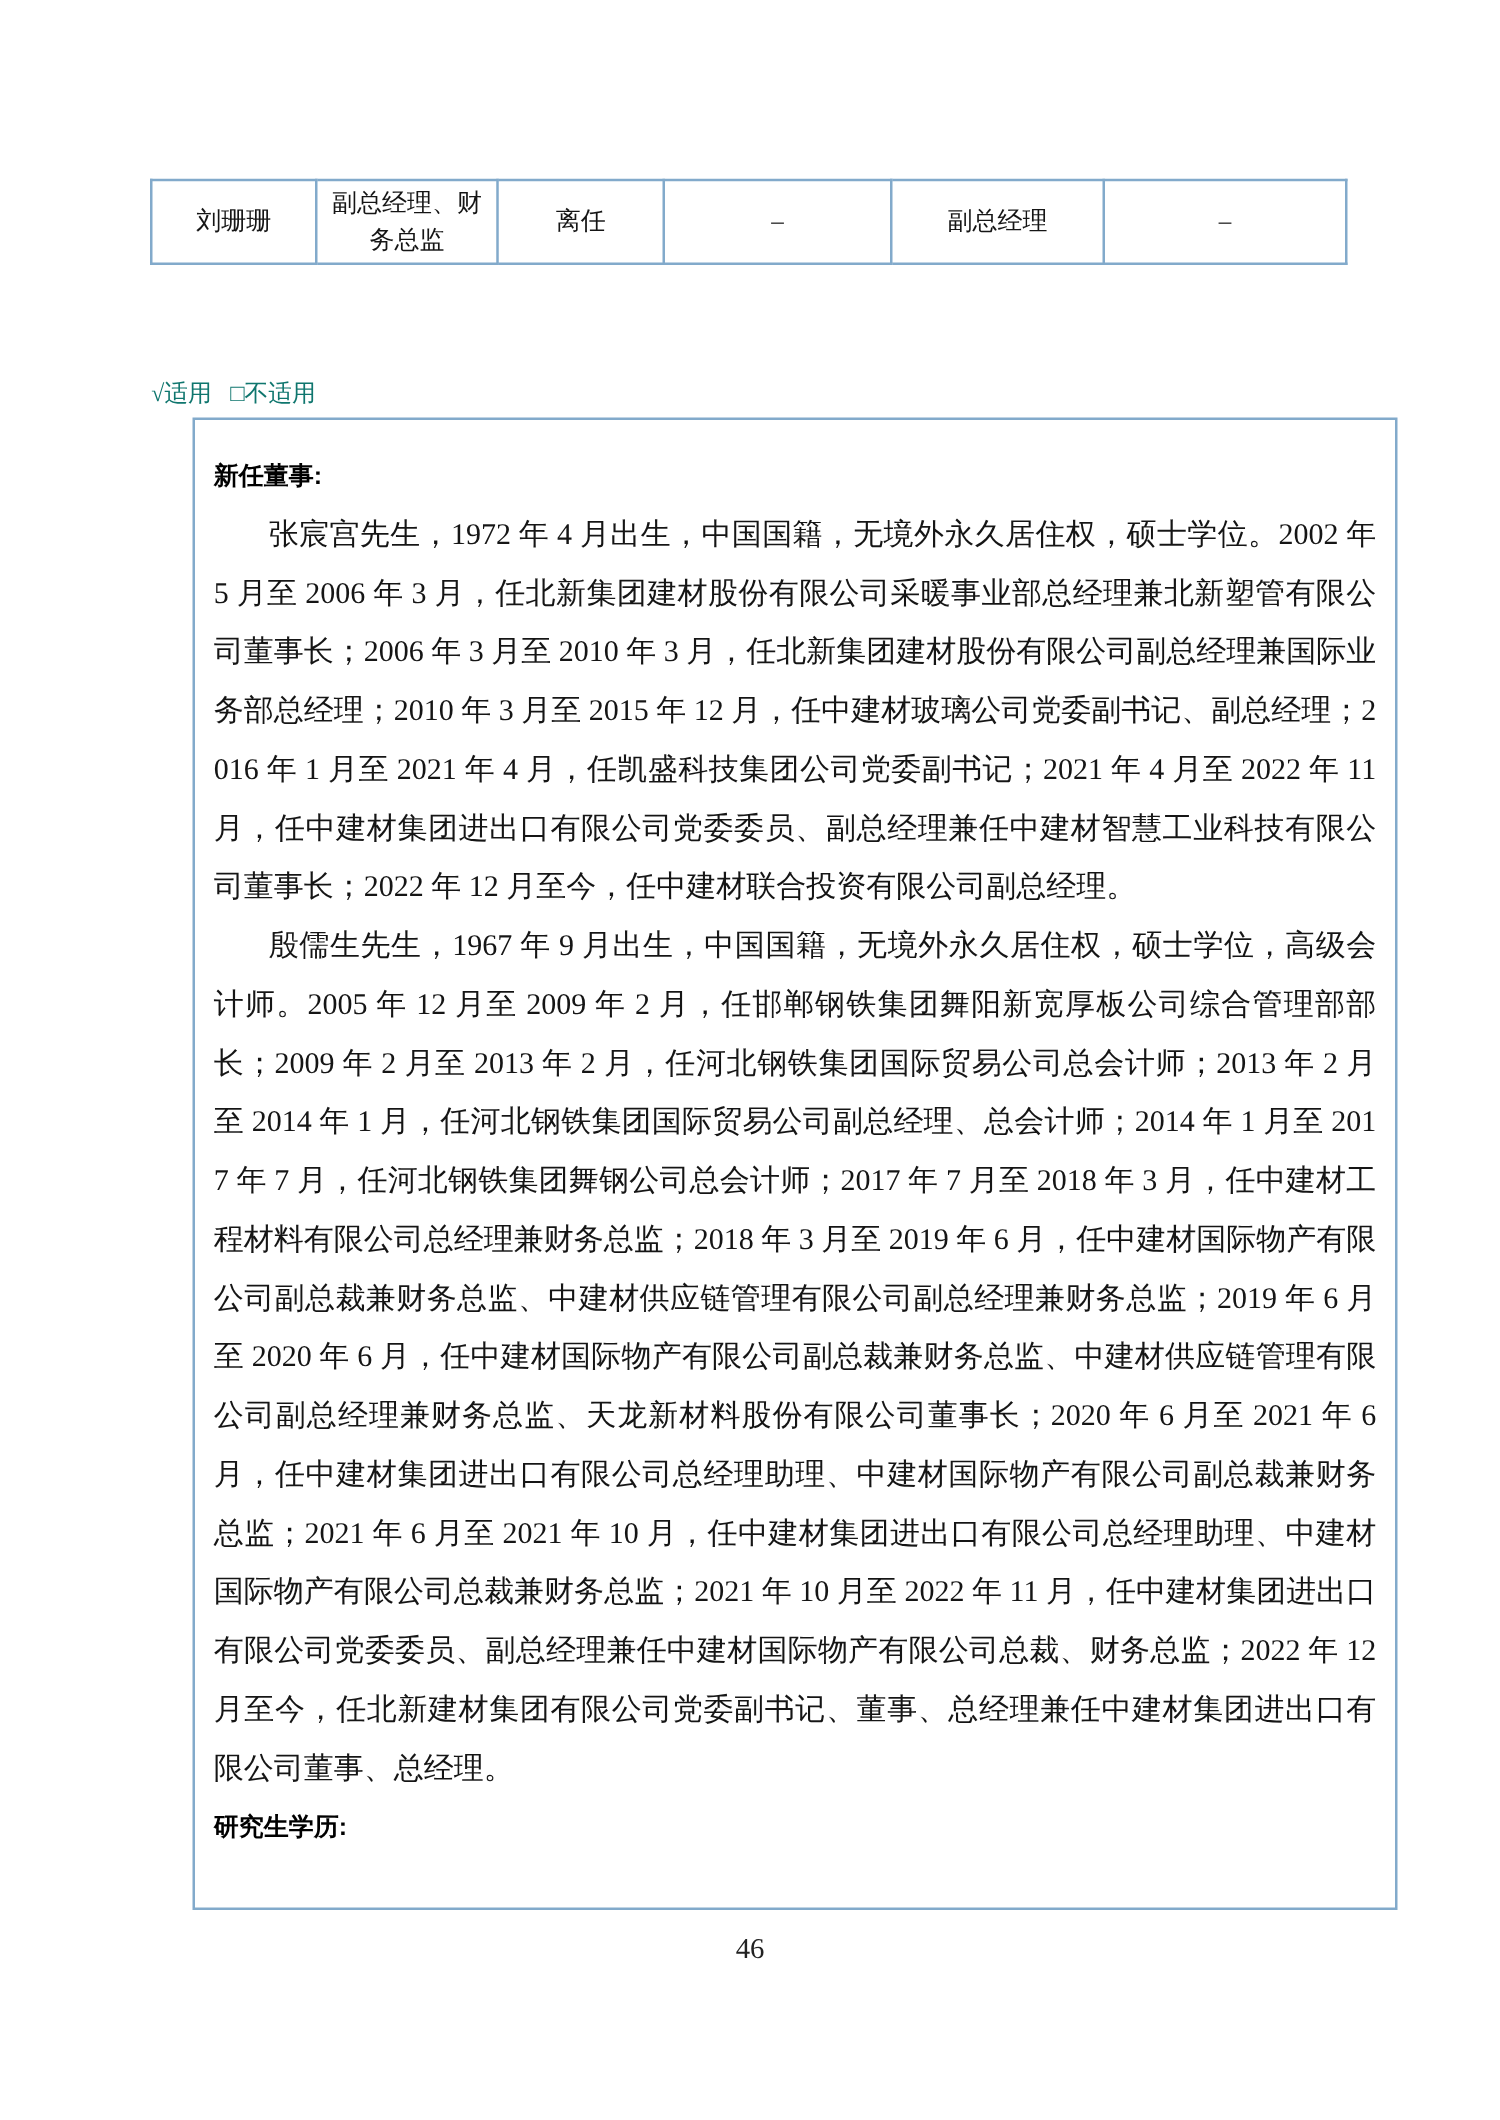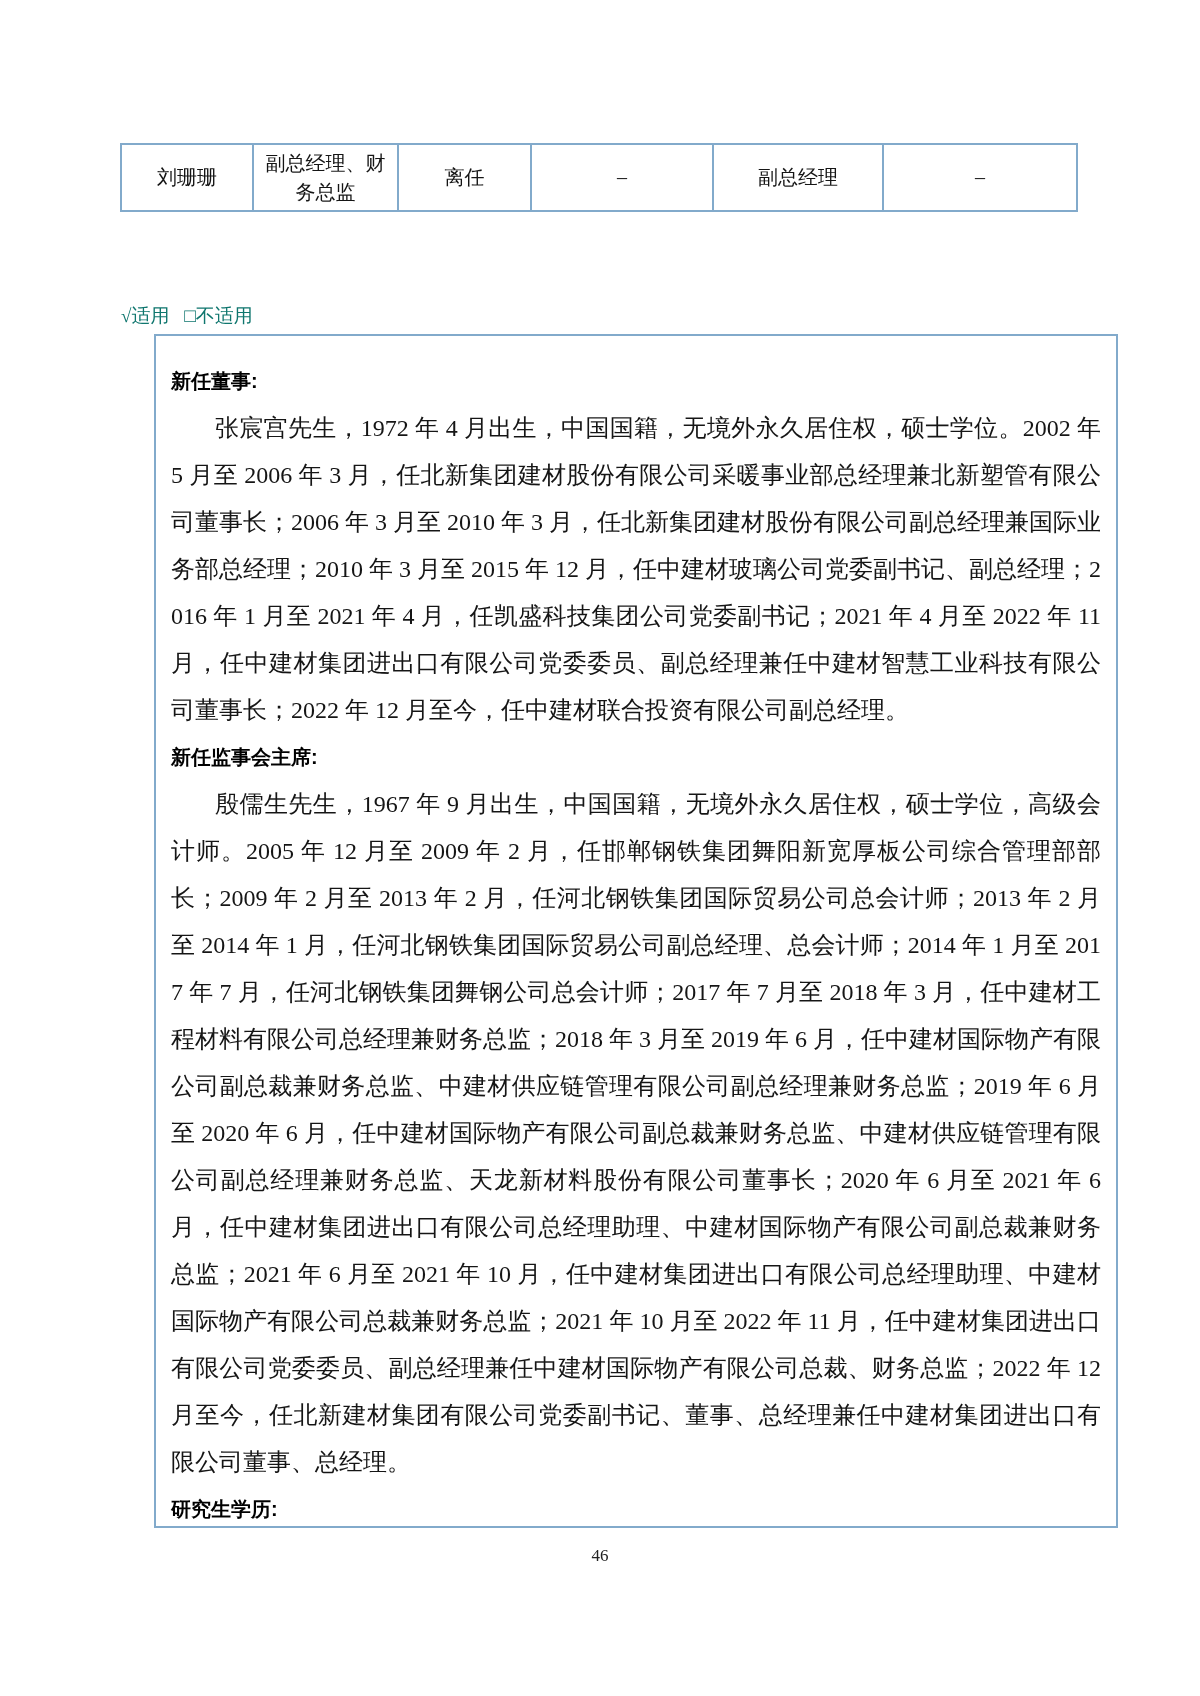--- a/index.html
+++ b/index.html
@@ -94,21 +94,21 @@
     color: #151515;
   }
 
   
   .page-number {
     position: absolute;
     top: 1546px;
     left: 0;
     width: 100%;
     text-align: center;
-    font-size: 17px;
+    font-size: 23px;
     color: #222222;
   }
 </style>
 </head>
 <body>
 
 <div class="page">
 
   <table class="top-table">
     <colgroup>
@@ -134,21 +134,20 @@
 
   <div class="applicability">
     <span class="opt">√适用</span>
     <span class="opt">□不适用</span>
   </div>
 
   <div class="content-box">
     <div class="block-title">新任董事:</div>
     <p class="block-para">张宸宫先生，1972 年 4 月出生，中国国籍，无境外永久居住权，硕士学位。2002 年 5 月至 2006 年 3 月，任北新集团建材股份有限公司采暖事业部总经理兼北新塑管有限公司董事长；2006 年 3 月至 2010 年 3 月，任北新集团建材股份有限公司副总经理兼国际业务部总经理；2010 年 3 月至 2015 年 12 月，任中建材玻璃公司党委副书记、副总经理；2016 年 1 月至 2021 年 4 月，任凯盛科技集团公司党委副书记；2021 年 4 月至 2022 年 11 月，任中建材集团进出口有限公司党委委员、副总经理兼任中建材智慧工业科技有限公司董事长；2022 年 12 月至今，任中建材联合投资有限公司副总经理。</p>
 
-    <div class="block-title">新任监事会主席:</div>
     <p class="block-para">殷儒生先生，1967 年 9 月出生，中国国籍，无境外永久居住权，硕士学位，高级会计师。2005 年 12 月至 2009 年 2 月，任邯郸钢铁集团舞阳新宽厚板公司综合管理部部长；2009 年 2 月至 2013 年 2 月，任河北钢铁集团国际贸易公司总会计师；2013 年 2 月至 2014 年 1 月，任河北钢铁集团国际贸易公司副总经理、总会计师；2014 年 1 月至 2017 年 7 月，任河北钢铁集团舞钢公司总会计师；2017 年 7 月至 2018 年 3 月，任中建材工程材料有限公司总经理兼财务总监；2018 年 3 月至 2019 年 6 月，任中建材国际物产有限公司副总裁兼财务总监、中建材供应链管理有限公司副总经理兼财务总监；2019 年 6 月至 2020 年 6 月，任中建材国际物产有限公司副总裁兼财务总监、中建材供应链管理有限公司副总经理兼财务总监、天龙新材料股份有限公司董事长；2020 年 6 月至 2021 年 6 月，任中建材集团进出口有限公司总经理助理、中建材国际物产有限公司副总裁兼财务总监；2021 年 6 月至 2021 年 10 月，任中建材集团进出口有限公司总经理助理、中建材国际物产有限公司总裁兼财务总监；2021 年 10 月至 2022 年 11 月，任中建材集团进出口有限公司党委委员、副总经理兼任中建材国际物产有限公司总裁、财务总监；2022 年 12 月至今，任北新建材集团有限公司党委副书记、董事、总经理兼任中建材集团进出口有限公司董事、总经理。</p>
 
     <div class="block-title">研究生学历:</div>
   </div>
 
   <div class="page-number">46</div>
 
 </div>
 
 </body></html>

